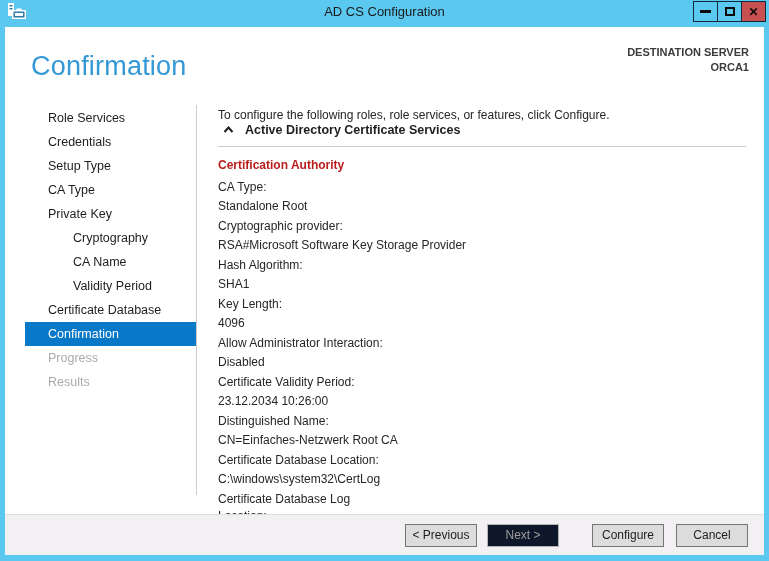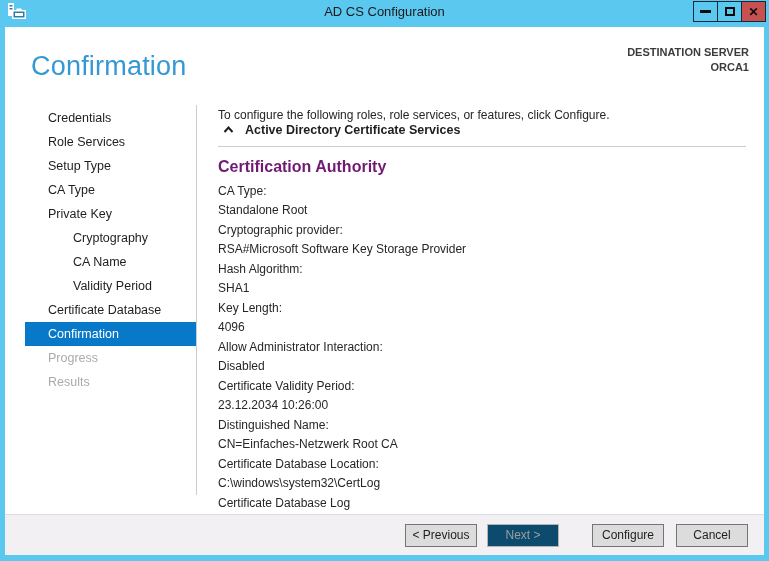--- a/index.html
+++ b/index.html
@@ -86,21 +86,21 @@
   .intro { font-size: 12px; line-height: 16px; }
   .section-header {
     margin-top: 0; display: flex; align-items: center;
     font-size: 12.5px; font-weight: 700; color: #1E1E1E;
   }
   .collapse-icon { width: 11px; height: 8px; margin-right: 11px; margin-left: 5px; }
   .section-rule {
     margin-top: 9px; height: 1px; background: #CDCDCD; border: none; width: 528px;
   }
   .group-title {
-    margin-top: 11px; font-size: 16px; font-weight: 700; color: #701a75;
+    margin-top: 11px; font-size: 12px; font-weight: 700; color: #b91c1c;
   }
   .detail-rows { margin-top: 5px; }
   .detail-row { display: flex; align-items: flex-start; min-height: 20px; flex-direction: column; }
   .detail-label {
     width: 165px; flex: none;
     font-size: 12px; line-height: 17px; padding-top: 2px; color: #262626;
   }
   .detail-value {
     flex: 1; font-size: 12px; line-height: 20px; color: #262626;
     white-space: nowrap;
@@ -115,21 +115,21 @@
   }
   .btn {
     width: 72px; height: 23px;
     background: #DCDCDC; border: 1px solid #757575;
     font-family: "Liberation Sans", sans-serif;
     font-size: 12px; color: #1E1E1E;
     cursor: pointer;
     margin-left: 6px;
   }
   .btn:disabled {
-    background: #0c4a6e; border-color: #B5B5B5; color: #9E9E9E; cursor: default;
+    background: #0f172a; border-color: #B5B5B5; color: #9E9E9E; cursor: default;
   }
   .btn + .btn { margin-left: 10px; }
   .btn.configure { margin-left: 33px; }
   .btn.cancel { margin-left: 12px; }
 </style>
 </head>
 <body>
 
 <div class="window">
 
@@ -160,22 +160,22 @@
   <div class="client">
 
     <div class="page-title">Confirmation</div>
 
     <div class="dest-block">
       <div class="dest-label">DESTINATION SERVER</div>
       <div class="dest-server">ORCA1</div>
     </div>
 
     <div class="sidebar">
+      <div class="nav-item">Role Services</div>
       <div class="nav-item">Credentials</div>
-      <div class="nav-item">Role Services</div>
       <div class="nav-item">Setup Type</div>
       <div class="nav-item">CA Type</div>
       <div class="nav-item">Private Key</div>
       <div class="nav-item indent">Cryptography</div>
       <div class="nav-item indent">CA Name</div>
       <div class="nav-item indent">Validity Period</div>
       <div class="nav-item">Certificate Database</div>
       <div class="nav-item active">Confirmation</div>
       <div class="nav-item disabled">Progress</div>
       <div class="nav-item disabled">Results</div>

